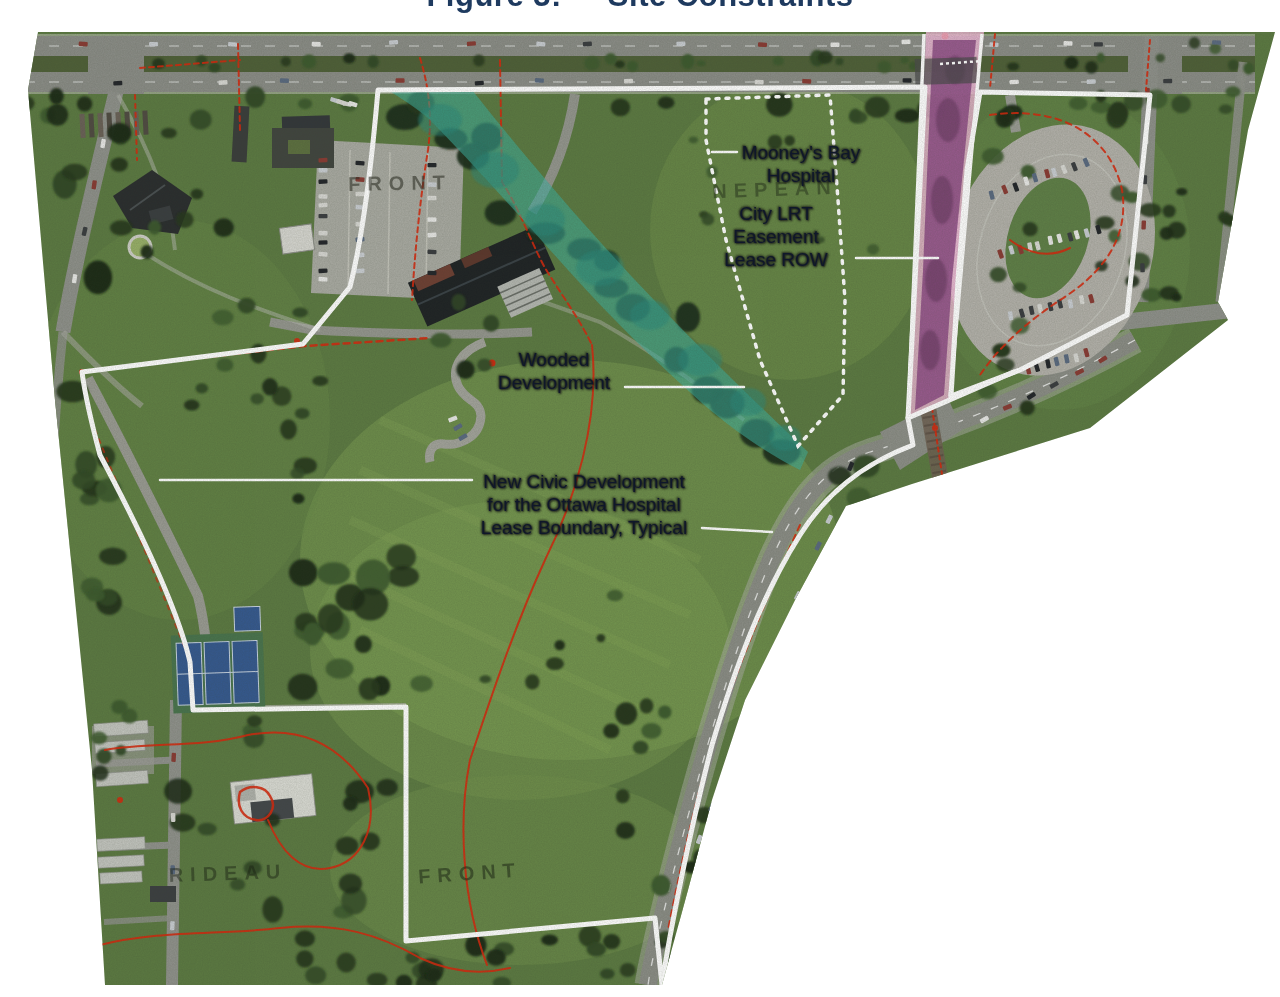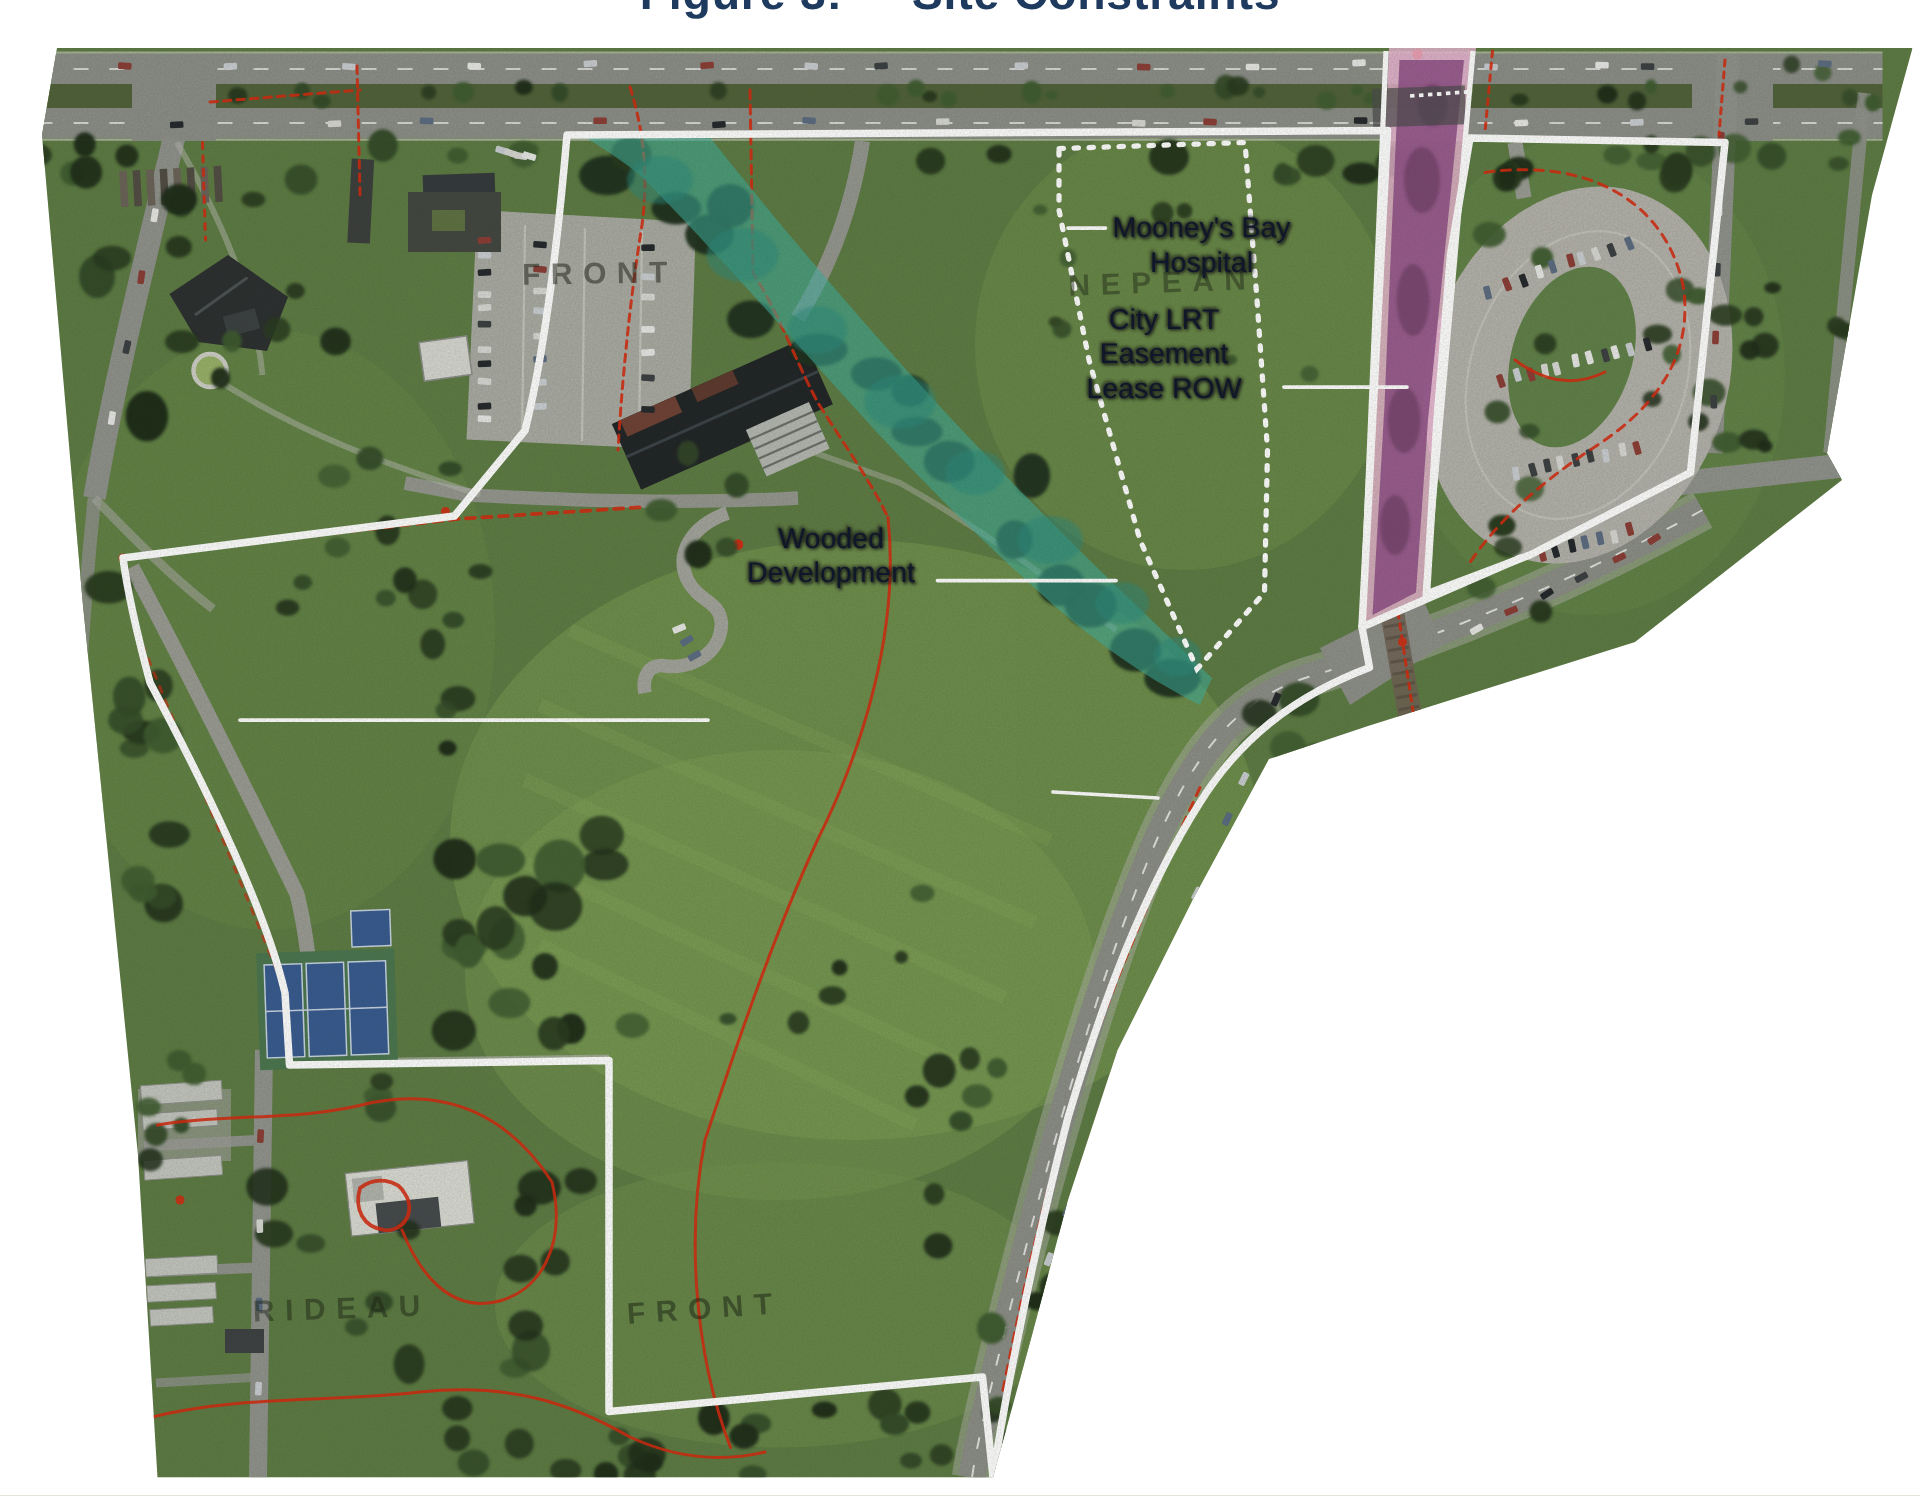--- a/index.html
+++ b/index.html
@@ -672,20 +672,25 @@
     </div>
     <div class="map-label" style="left:753px;top:202px;margin-left:23px;">
       <div>City LRT</div>
       <div>Easement</div>
       <div>Lease ROW</div>
     </div>
     <div class="map-label" style="left:554px;top:348px;">
       <div>Wooded</div>
       <div>Development</div>
     </div>
+    <div class="map-label" style="left:584px;top:470px;">
+      <div>New Civic Development</div>
+      <div>for the Ottawa Hospital</div>
+      <div>Lease Boundary, Typical</div>
+    </div>
   </div>
 
   <div class="fig-header">
     <div class="fig-title">
       <span>Figure 3:</span>
       <span>Site Constraints</span>
     </div>
   </div>
 </div>
 

